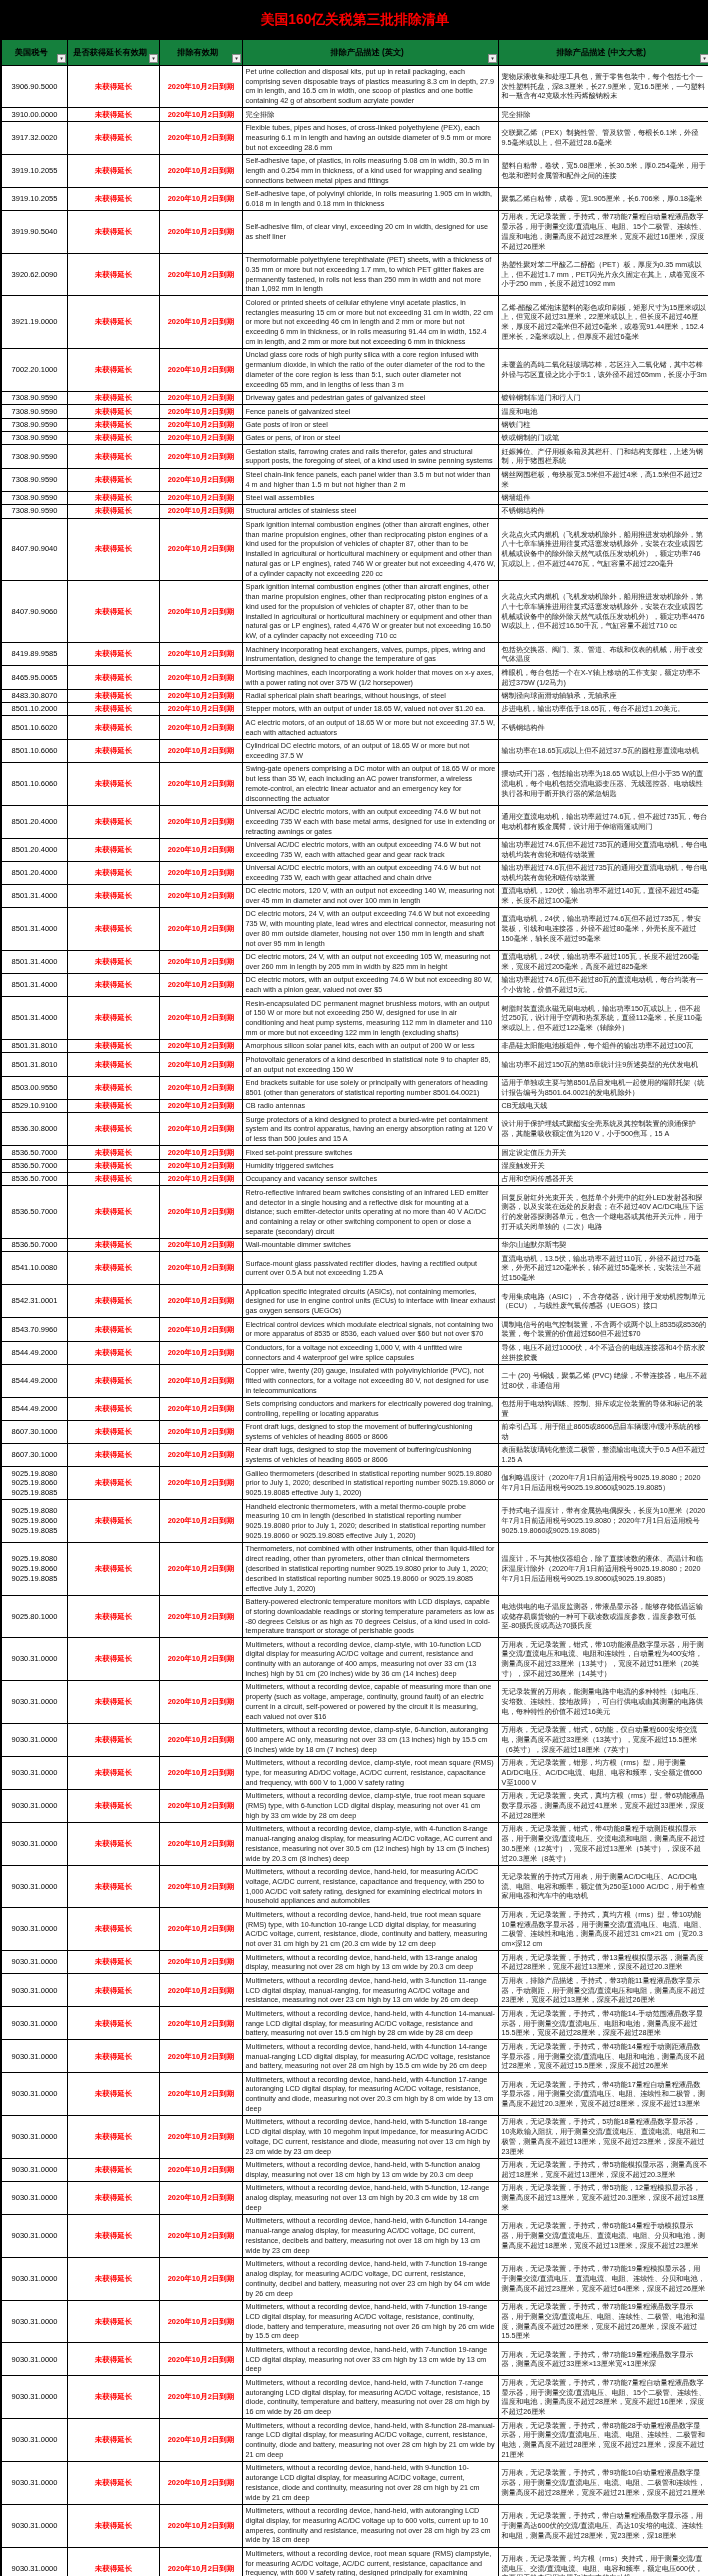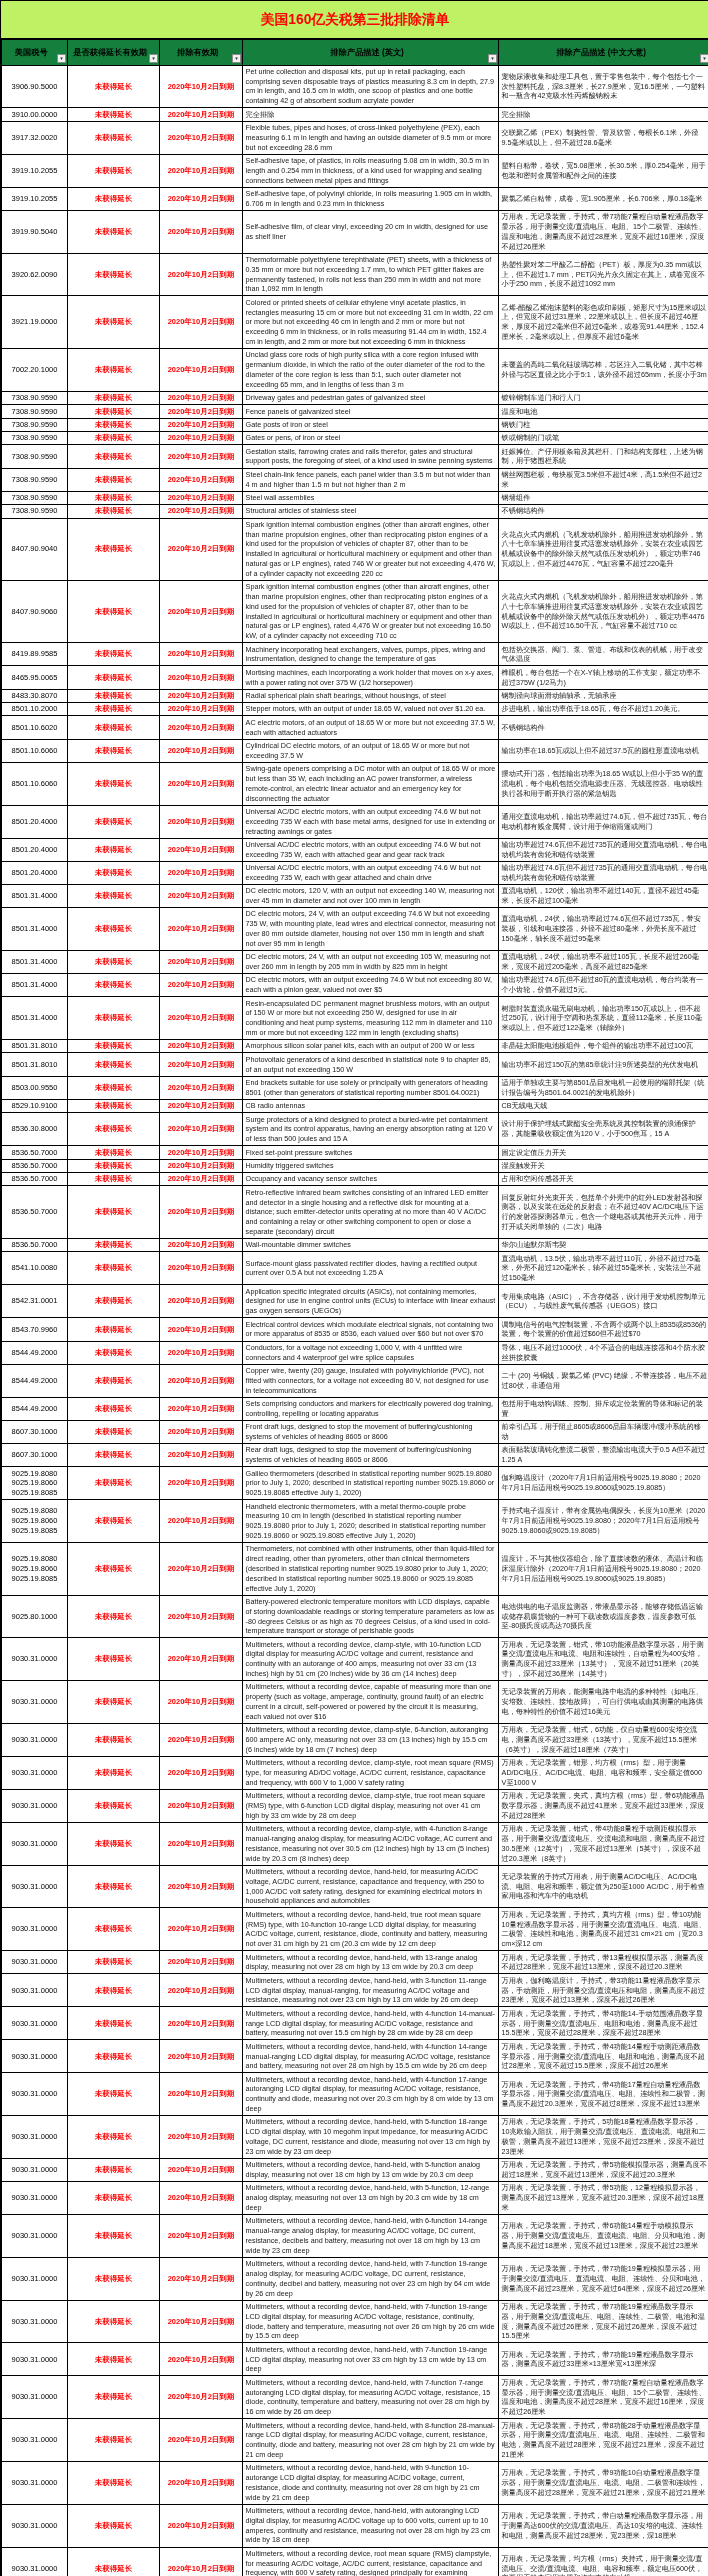--- a/index.html
+++ b/index.html
@@ -1,19 +1,19 @@
 <!DOCTYPE html>
 <html style="font-size:10.5px"><head>
 <meta charset="utf-8">
 <style>
   html,body{margin:0;padding:0;background:#ffffff;}
   body{width:708px;font-family:"Liberation Sans","DejaVu Sans",sans-serif;color:#000;}
   .sheet{width:708px;border:0.7px solid #000;}
   .title-band{
-    background:#bef264;
+    background:#000000;
     color:#FF0000;
     font-weight:bold;
     font-size:13.8px;
     text-align:center;
     padding:9.8px 0 9.2px 0;
     border-bottom:0.7px solid #000;
   }
   table{width:100%;border-collapse:collapse;table-layout:fixed;}
   col.c1{width:66px;} col.c2{width:92px;} col.c3{width:83px;} col.c4{width:256px;} col.c5{width:212px;}
   th{
@@ -128,21 +128,21 @@
     <td class="status"><span>未获得延长</span></td>
     <td class="expiry"><span>2020年10月2日到期</span></td>
     <td class="en"><span>Self-adhesive tape, of plastics, in rolls measuring 5.08 cm in width, 30.5 m in length and 0.254 mm in thickness, of a kind used for wrapping and sealing connections between metal pipes and fittings</span></td>
     <td class="cn"><span>塑料自粘带，卷状，宽5.08厘米，长30.5米，厚0.254毫米，用于包装和密封金属管和配件之间的连接</span></td>
   </tr>
 
   <tr>
     <td class="code"><span>3919.10.2055</span></td>
     <td class="status"><span>未获得延长</span></td>
     <td class="expiry"><span>2020年10月2日到期</span></td>
-    <td class="en"><span>Self-adhesive tape, of polyvinyl chloride, in rolls measuring 1.905 cm in width, 6.706 m in length and 0.23 mm in thickness</span></td>
+    <td class="en"><span>Self-adhesive tape, of polyvinyl chloride, in rolls measuring 1.905 cm in width, 6.018 m in length and 0.18 mm in thickness</span></td>
     <td class="cn"><span>聚氯乙烯自粘带，成卷，宽1.905厘米，长6.706米，厚0.18毫米</span></td>
   </tr>
 
   <tr>
     <td class="code"><span>3919.90.5040</span></td>
     <td class="status"><span>未获得延长</span></td>
     <td class="expiry"><span>2020年10月2日到期</span></td>
     <td class="en"><span>Self-adhesive film, of clear vinyl, exceeding 20 cm in width, designed for use as shelf liner</span></td>
     <td class="cn"><span>万用表，无记录装置，手持式，带7功能7量程自动量程液晶数字显示器，用于测量交流/直流电压、电阻、15个二极管、连续性、温度和电池，测量高度不超过28厘米，宽度不超过16厘米，深度不超过26厘米</span></td>
   </tr>
@@ -623,21 +623,21 @@
     <td class="expiry"><span>2020年10月2日到期</span></td>
     <td class="en"><span>Multimeters, without a recording device, hand-held, with 13-range analog display, measuring not over 28 cm high by 13 cm wide by 20.3 cm deep</span></td>
     <td class="cn"><span>万用表，无记录装置，手持式，带13量程模拟显示器，测量高度不超过28厘米，宽度不超过13厘米，深度不超过20.3厘米</span></td>
   </tr>
 
   <tr>
     <td class="code"><span>9030.31.0000</span></td>
     <td class="status"><span>未获得延长</span></td>
     <td class="expiry"><span>2020年10月2日到期</span></td>
     <td class="en"><span>Multimeters, without a recording device, hand-held, with 3-function 11-range LCD digital display, manual-ranging, for measuring AC/DC voltage and resistance, measuring not over 23 cm high by 13 cm wide by 26 cm deep</span></td>
-    <td class="cn"><span>万用表，伽利略温度计，手持式，带3功能11量程液晶数字显示器，手动测距，用于测量交流/直流电压和电阻，测量高度不超过23厘米，宽度不超过13厘米，深度不超过26厘米</span></td>
+    <td class="cn"><span>万用表，排除产品描述，手持式，带3功能11量程液晶数字显示器，手动测距，用于测量交流/直流电压和电阻，测量高度不超过23厘米，宽度不超过13厘米，深度不超过26厘米</span></td>
   </tr>
 
   <tr>
     <td class="code"><span>9030.31.0000</span></td>
     <td class="status"><span>未获得延长</span></td>
     <td class="expiry"><span>2020年10月2日到期</span></td>
     <td class="en"><span>Multimeters, without a recording device, hand-held, with 4-function 14-manual-range LCD digital display, for measuring AC/DC voltage, resistance and battery, measuring not over 15.5 cm high by 28 cm wide by 28 cm deep</span></td>
     <td class="cn"><span>万用表，无记录装置，手持式，带4功能14-手动范围液晶数字显示器，用于测量交流/直流电压、电阻和电池，测量高度不超过15.5厘米，宽度不超过28厘米，深度不超过28厘米</span></td>
   </tr>
 

